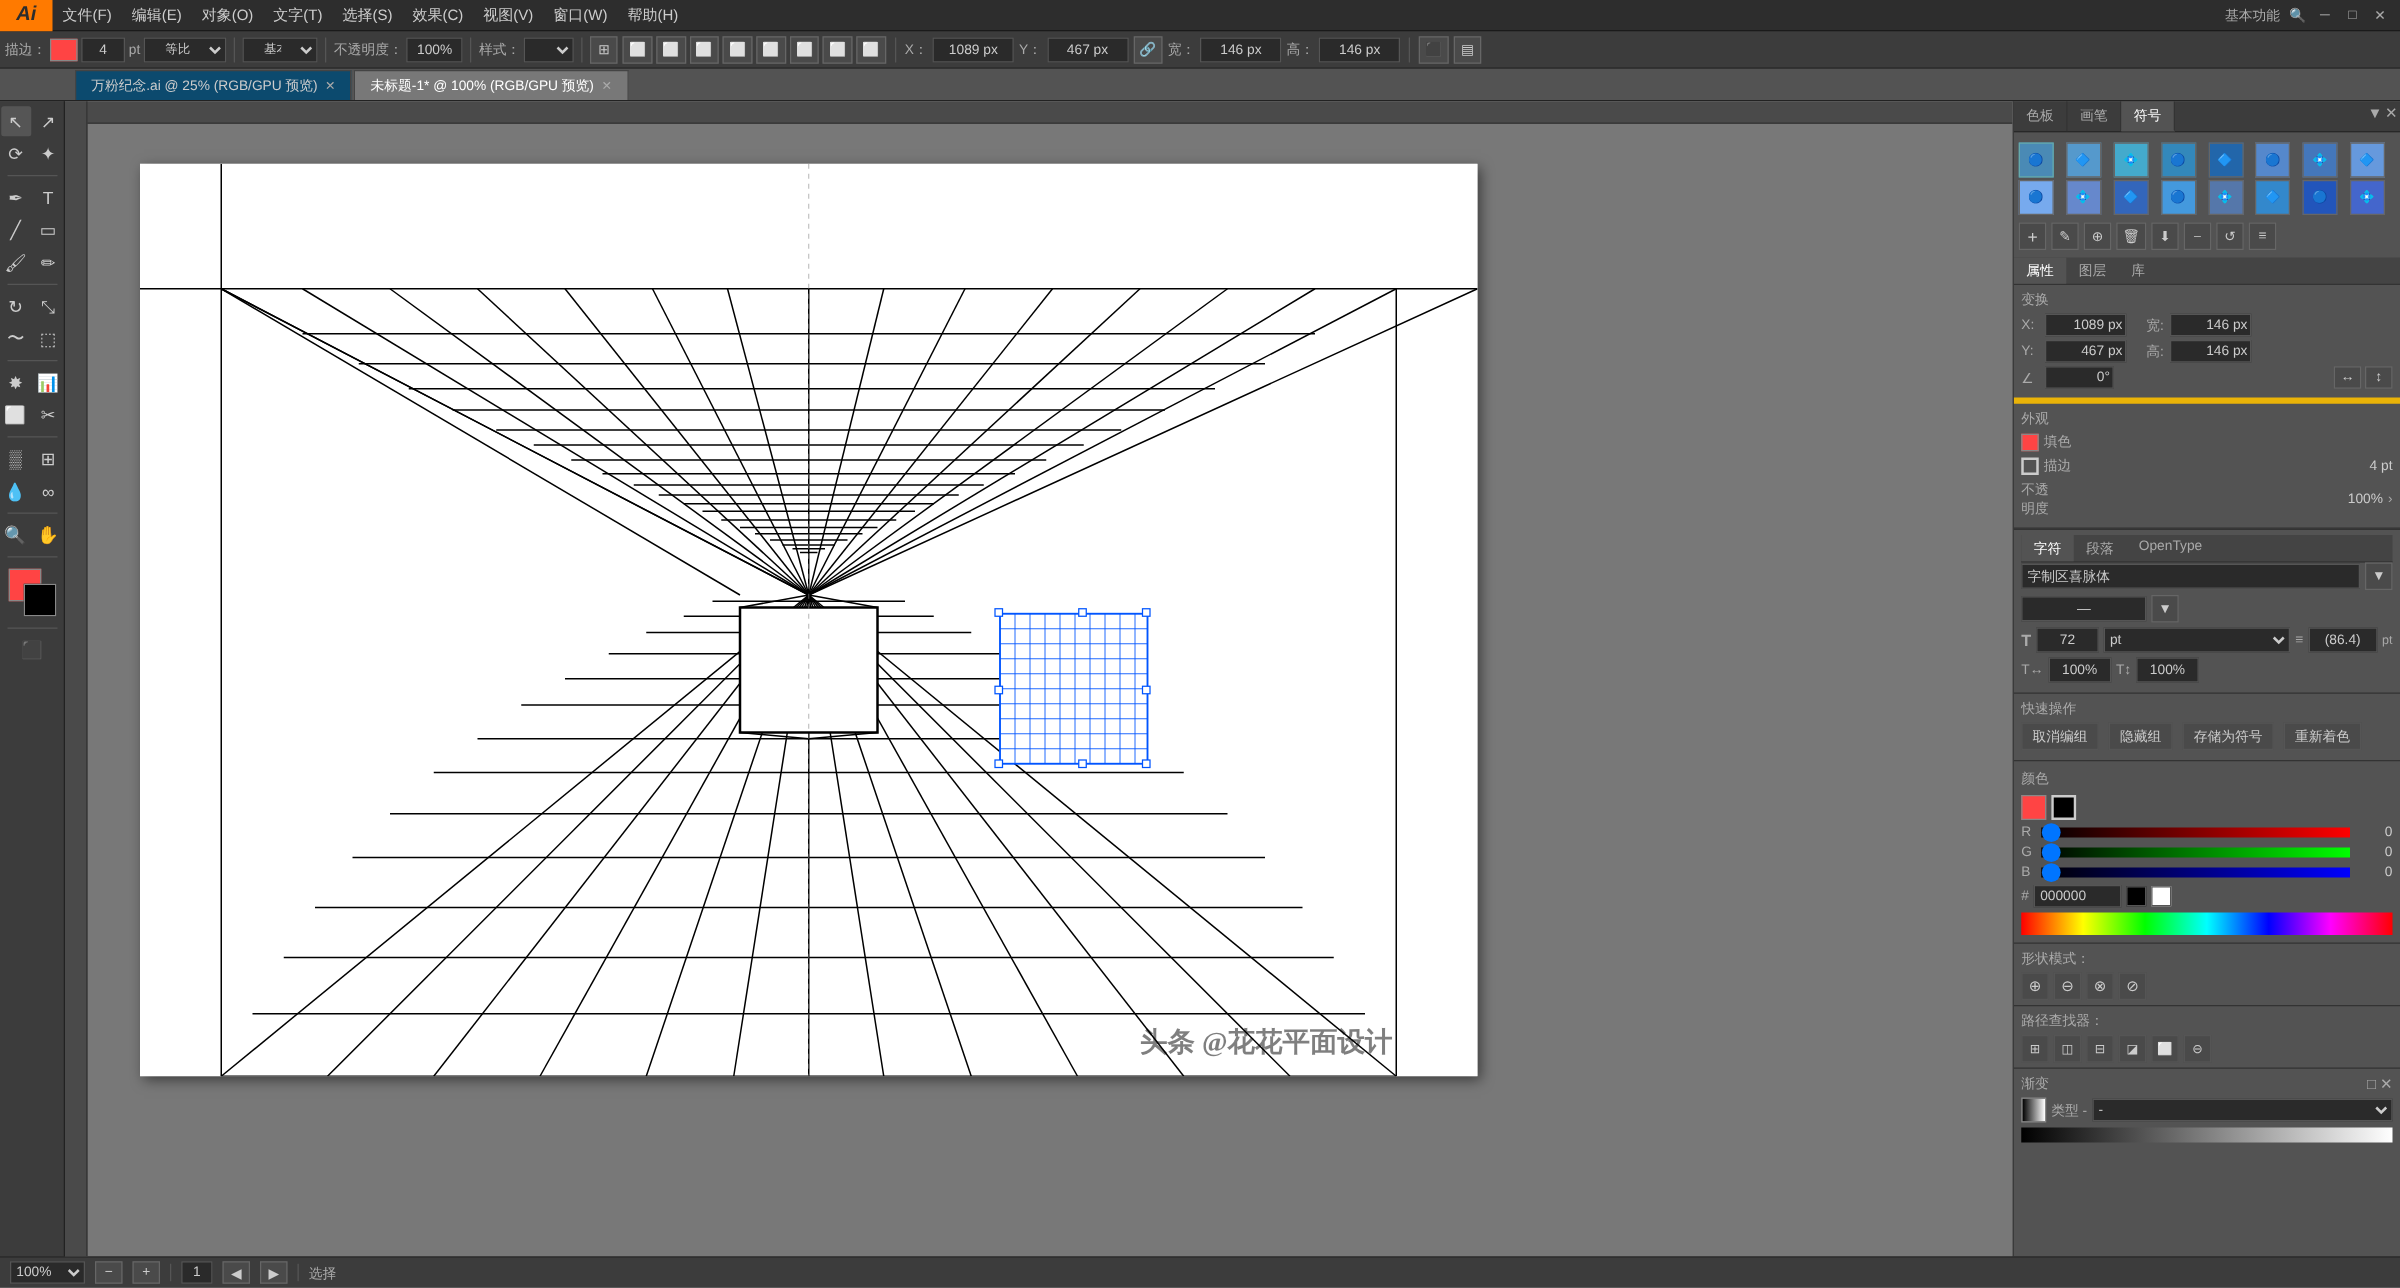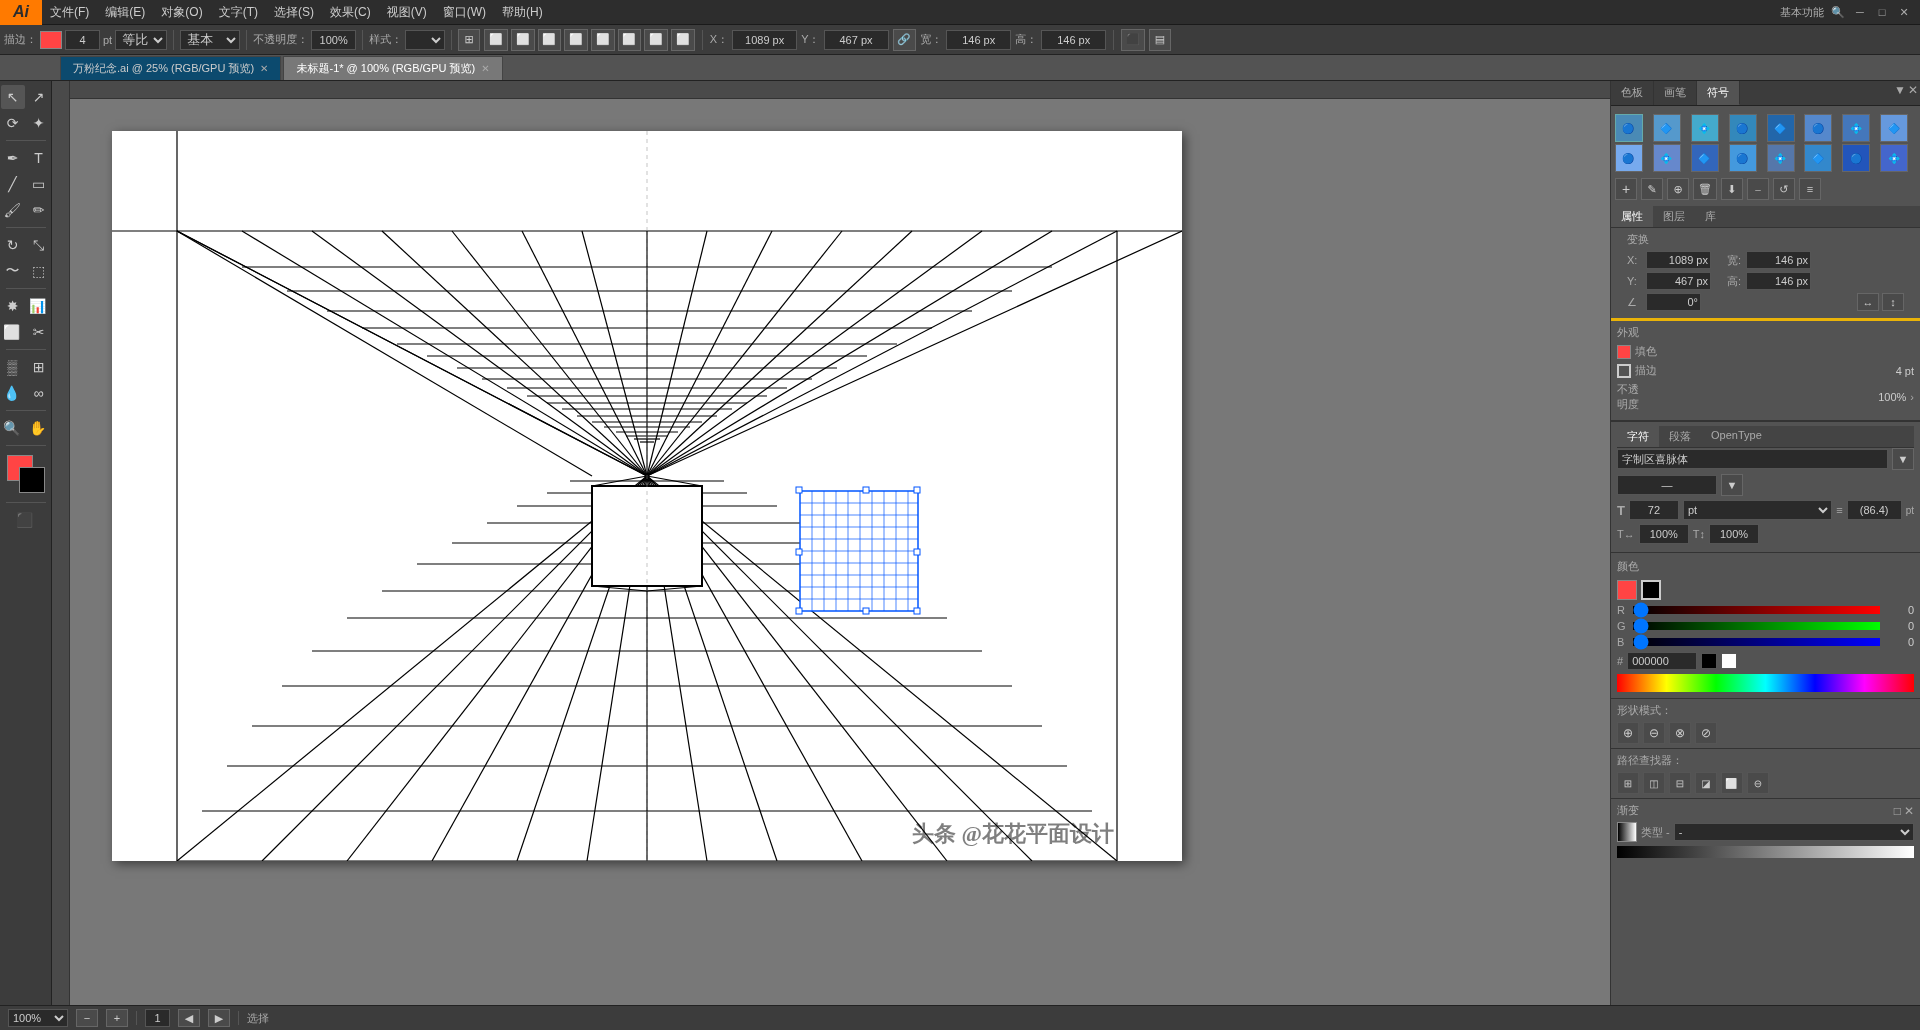--- a/index.html
+++ b/index.html
@@ -21,21 +21,21 @@
 
     
     #toolbar {
       width: 100%; height: 30px; background: #3c3c3c; display: flex; align-items: center;
       border-bottom: 1px solid #222; padding: 0 4px; gap: 4px; flex-wrap: nowrap;
     }
     .tb-group { display: flex; align-items: center; gap: 3px; border-right: 1px solid #555; padding-right: 6px; margin-right: 2px; }
     .tb-btn { height: 22px; min-width: 22px; background: #4a4a4a; border: 1px solid #666; color: #ccc; font-size: 11px; cursor: pointer; display: flex; align-items: center; justify-content: center; padding: 0 4px; }
     .tb-label { font-size: 11px; color: #aaa; white-space: nowrap; }
     .tb-input { height: 20px; width: 50px; background: #2a2a2a; border: 1px solid #555; color: #ccc; font-size: 11px; text-align: center; padding: 0 2px; }
-    .tb-select { height: 20px; background: #2a2a2a; border: 1px solid #555; color: #ccc; font-size: 13px; padding: 0 2px; }
+    .tb-select { height: 20px; background: #2a2a2a; border: 1px solid #555; color: #ccc; font-size: 10px; padding: 0 12px; }
     .tb-sep { width: 1px; height: 20px; background: #555; margin: 0 3px; }
 
     
     #tab-bar {
       width: 100%; height: 26px; background: #535353; display: flex; align-items: flex-end;
       border-bottom: 1px solid #222; padding-left: 60px;
     }
     .tab {
       height: 24px; padding: 0 12px; background: #0c4a6e; border: 1px solid #444; border-bottom: none;
       display: flex; align-items: center; gap: 6px; cursor: pointer; font-size: 11px; color: #ccc;
@@ -126,21 +126,21 @@
       display: flex; align-items: center; padding: 0 8px; gap: 8px;
     }
     .status-text { font-size: 11px; color: #aaa; }
     .status-sep { width: 1px; height: 14px; background: #555; }
 
     
     #ruler-h { position: absolute; top: 0; left: 0; width: 100%; height: 18px; background: #4a4a4a; border-bottom: 1px solid #333; }
     #ruler-v { position: absolute; top: 0; left: 0; width: 18px; height: 100%; background: #4a4a4a; border-right: 1px solid #333; }
 
     
-    #transform-panel { padding: 4px 16px; border-bottom: 3px solid #eab308; }
+    #transform-panel { padding: 4px 6px; border-bottom: 5px solid #eab308; }
     .transform-row { display: flex; align-items: center; gap: 3px; margin-bottom: 3px; font-size: 11px; }
     .t-label { color: #aaa; width: 16px; font-size: 11px; }
     .t-input { height: 18px; width: 65px; background: #2a2a2a; border: 1px solid #555; color: #ccc; font-size: 11px; text-align: right; padding: 0 2px; }
 
     
     #appearance-panel { padding: 4px 6px; border-bottom: 1px solid #333; }
     .appear-row { display: flex; align-items: center; gap: 4px; margin-bottom: 4px; font-size: 11px; }
     .appear-label { color: #aaa; width: 30px; }
 
     .inner-panel-tabs { display: flex; background: #444; border-bottom: 1px solid #333; }
@@ -559,20 +559,29 @@
         <span style="color:#aaa; font-size:10px;">pt</span>
       </div>
       <div class="font-row">
         <span style="color:#aaa; font-size:11px;">T↔</span>
         <input class="font-input" value="100%" style="width: 50px; background: rgb(42, 42, 42); border: 1px solid rgb(85, 85, 85); color: rgb(204, 204, 204); font-size: 11px; height: 20px; text-align: center;">
         <span style="color:#aaa; font-size:11px;">T↕</span>
         <input class="font-input" value="100%" style="width: 50px; background: rgb(42, 42, 42); border: 1px solid rgb(85, 85, 85); color: rgb(204, 204, 204); font-size: 11px; height: 20px; text-align: center;">
       </div>
     </div>
 
+    <div id="quick-ops">
+      <div style="font-size:11px; color:#aaa; margin-bottom:4px;">快速操作</div>
+      <div style="display:flex; flex-wrap:wrap; gap:4px;">
+        <button class="quick-btn">取消编组</button>
+        <button class="quick-btn">隐藏组</button>
+        <button class="quick-btn">存储为符号</button>
+        <button class="quick-btn">重新着色</button>
+      </div>
+    </div>
 
     <div id="color-panel">
       <div class="color-panel-title">颜色</div>
       <div style="display:flex; gap:4px; margin-bottom:4px; align-items:center;">
         <div style="width:20px; height:20px; background:#ff4444; border:1px solid #888;"></div>
         <div style="width:20px; height:20px; background:#000; border:2px solid #ccc;"></div>
       </div>
       <div class="color-row">
         <span class="color-label">R</span>
         <input type="range" class="color-slider" min="0" max="255" value="0" style="background: linear-gradient(to right, rgb(0, 0, 0), rgb(255, 0, 0));">

